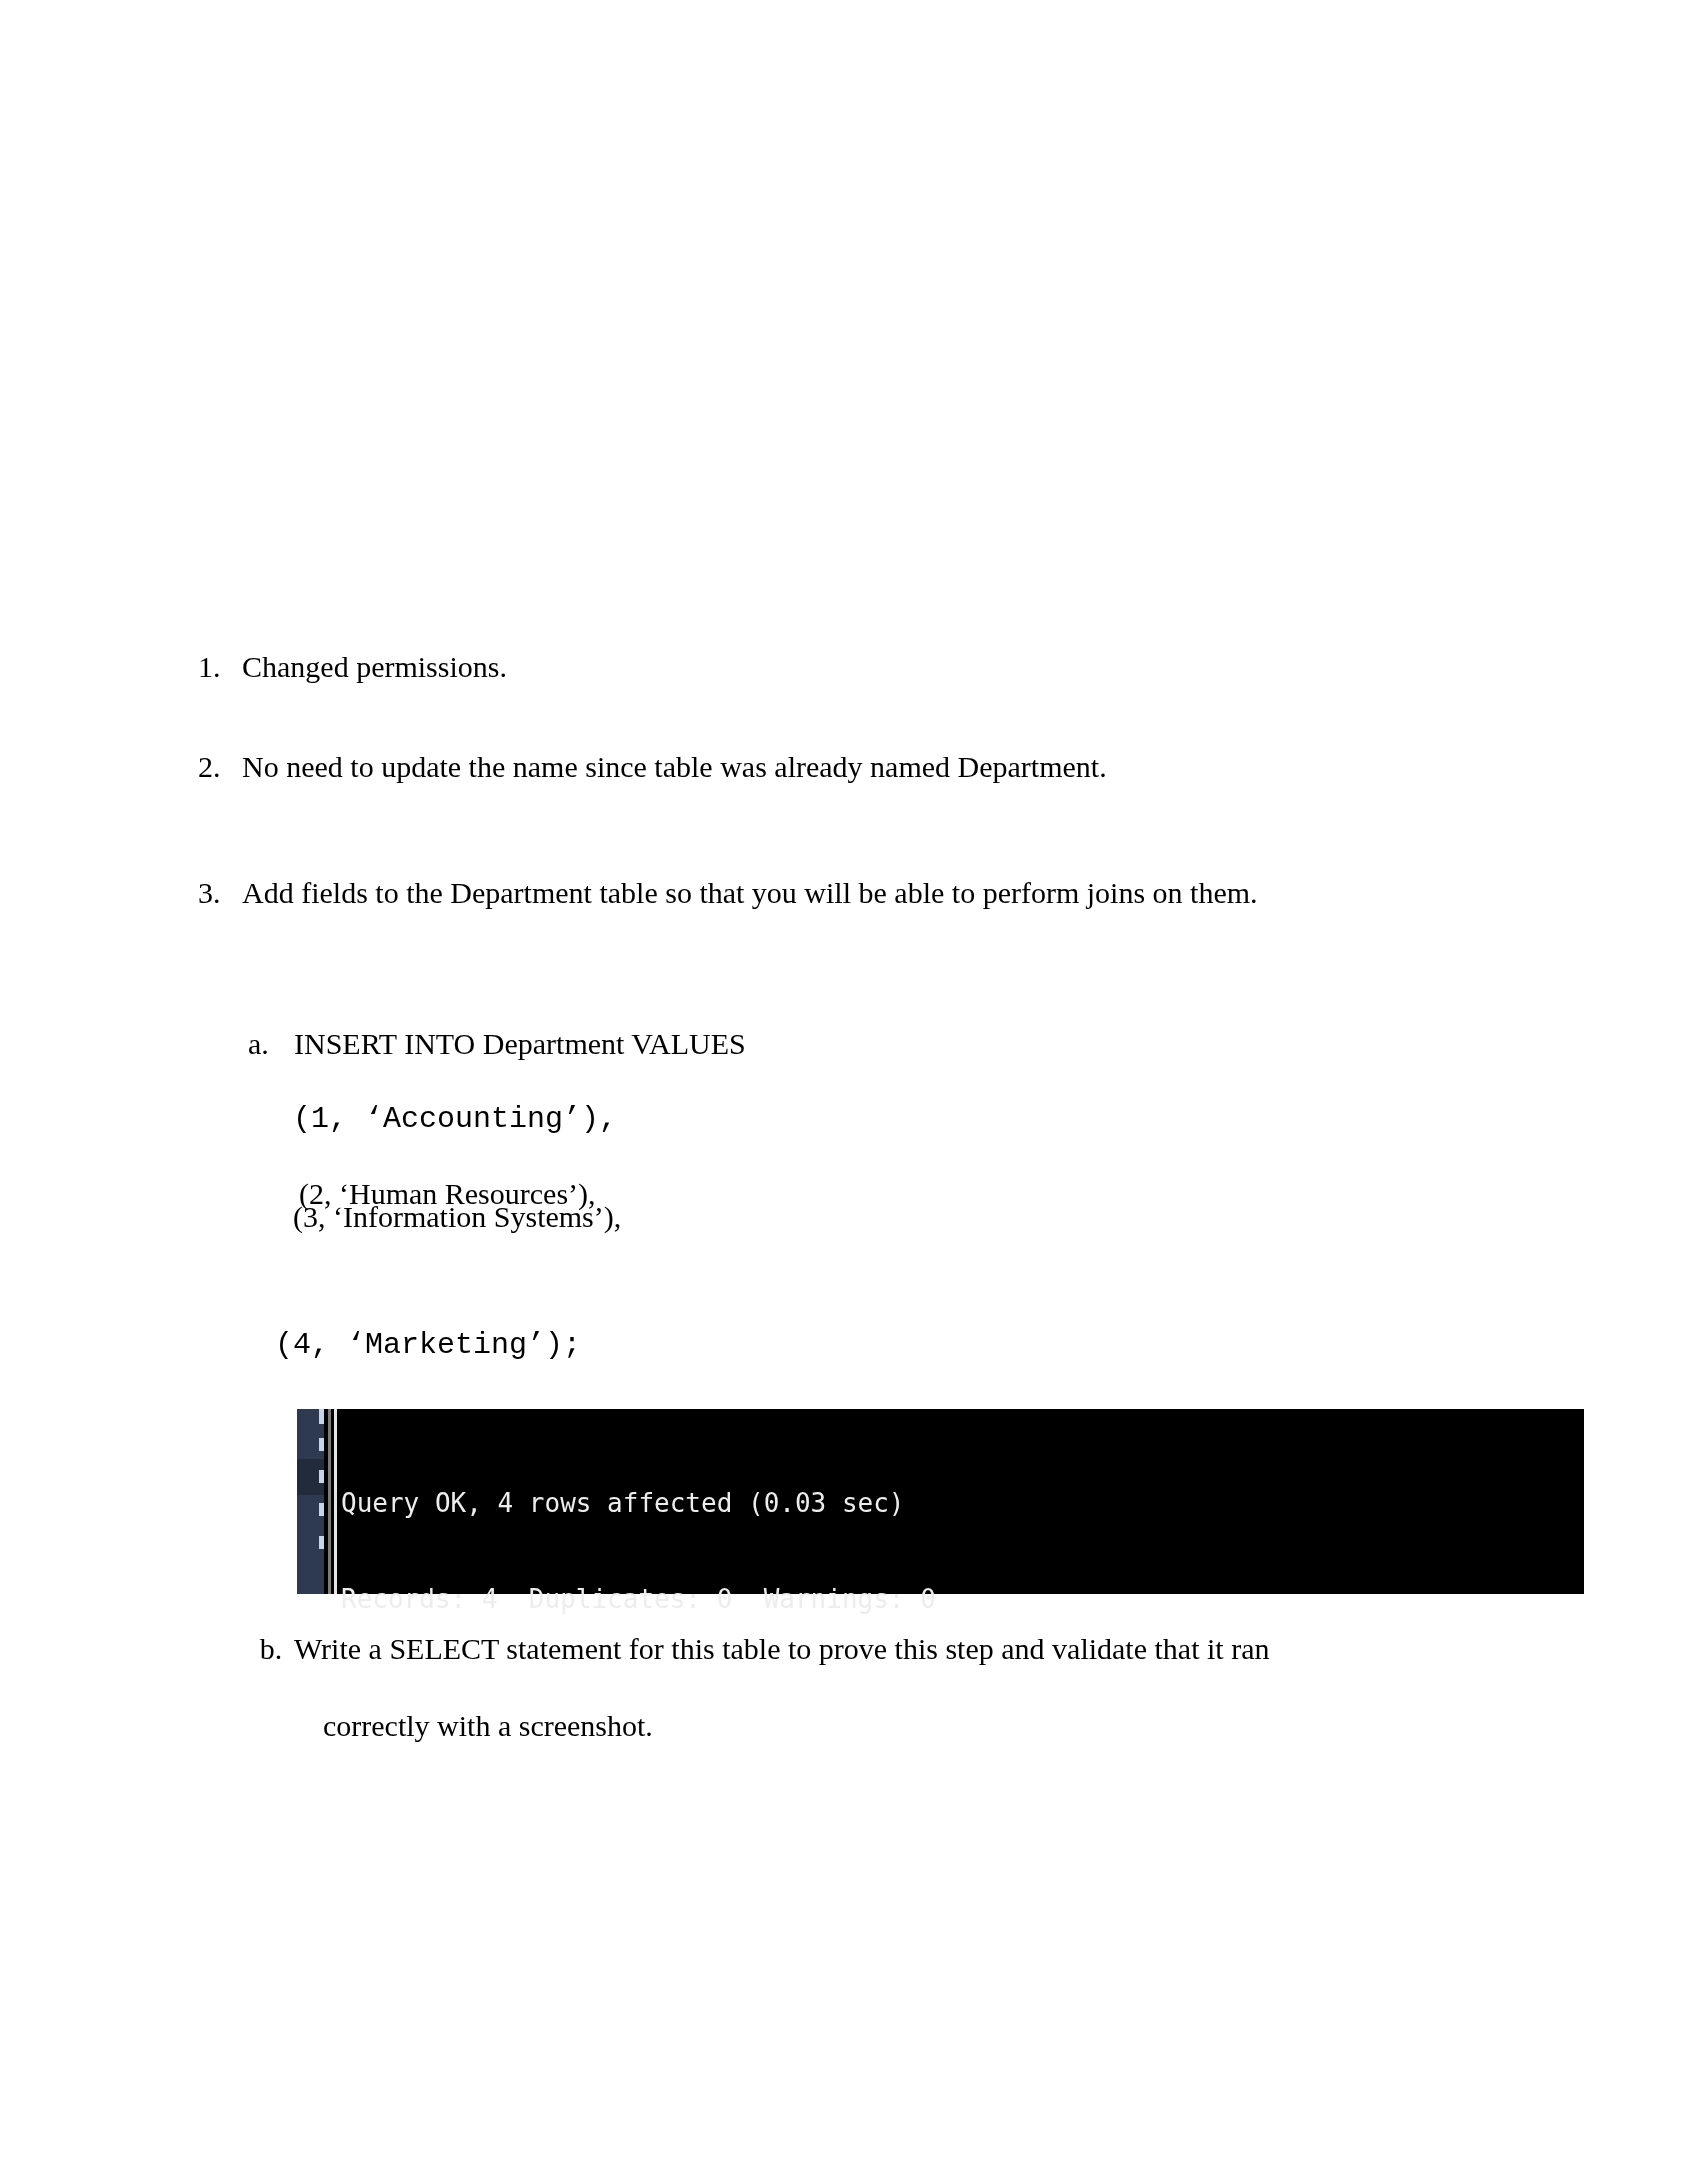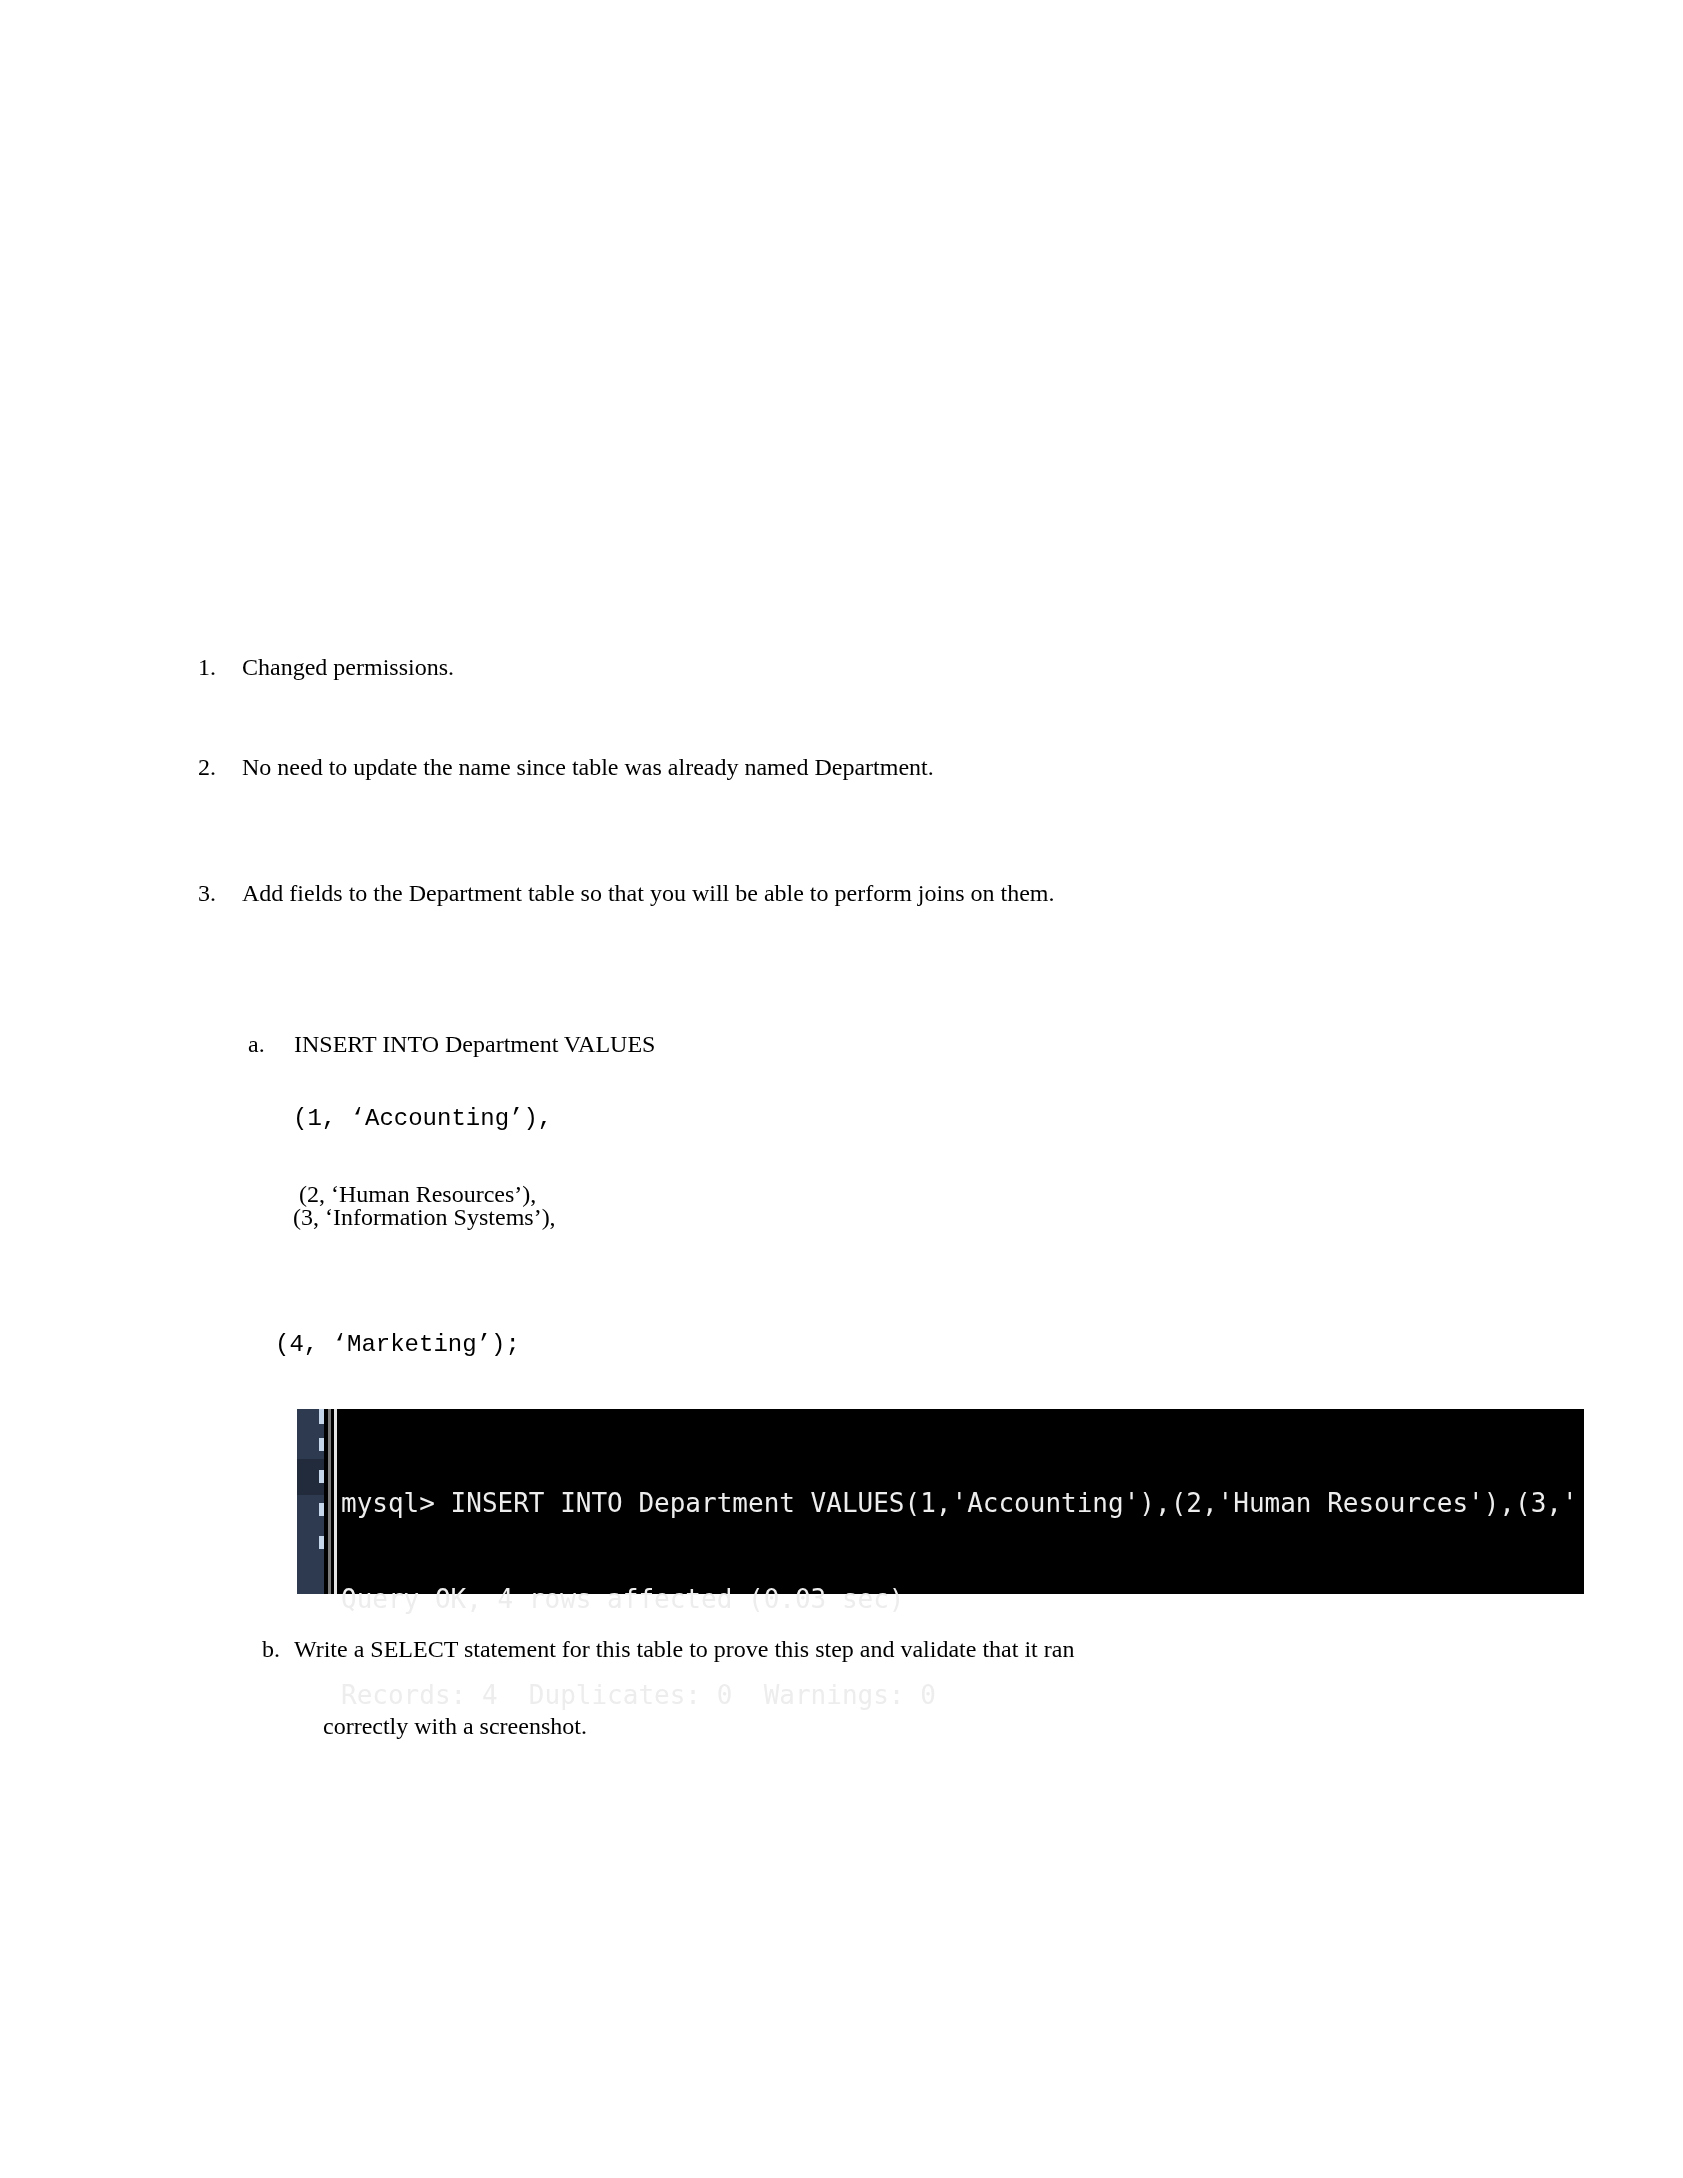--- a/index.html
+++ b/index.html
@@ -6,21 +6,21 @@
   body {
     width: 1683px; height: 2178px;
     background: #ffffff;
     font-family: "Liberation Serif", serif;
     color: #000000;
     position: relative;
     overflow: hidden;
   }
   .doc-line {
     position: absolute;
-    font-size: 24px;
+    font-size: 30px;
     line-height: 42px;
     white-space: pre;
     color: #000000;
   }
   .num    { display: inline-block; width: 44px; }
   .letter { display: inline-block; width: 46px; }
 
   
   .terminal {
     position: absolute;
@@ -82,21 +82,20 @@
   <div class="t-track"></div>
   <div class="t-thumb"></div>
   <div class="t-tick" style="top:0; height:15px;"></div>
   <div class="t-tick" style="top:29px;"></div>
   <div class="t-tick" style="top:61px;"></div>
   <div class="t-tick" style="top:94px;"></div>
   <div class="t-tick" style="top:127px;"></div>
   <div class="t-divider-gray"></div>
   <div class="t-divider-white"></div>
   <div class="t-text">
-    <div>mysql&gt; INSERT INTO Department VALUES(1,'Accounting'),(2,'Human Resources'),(3,'</div>
     <div>Query OK, 4 rows affected (0.03 sec)</div>
     <div>Records: 4  Duplicates: 0  Warnings: 0</div>
   </div>
 </div>
 
 <div class="doc-line" style="left:248px; top:1628px;text-align:center;"><span class="letter">b.</span><span>Write a SELECT statement for this table to prove this step and validate that it ran</span></div>
 
 <div class="doc-line" style="left:293px; top:1705px;margin-left:30px;">correctly with a screenshot.</div>
 
 

